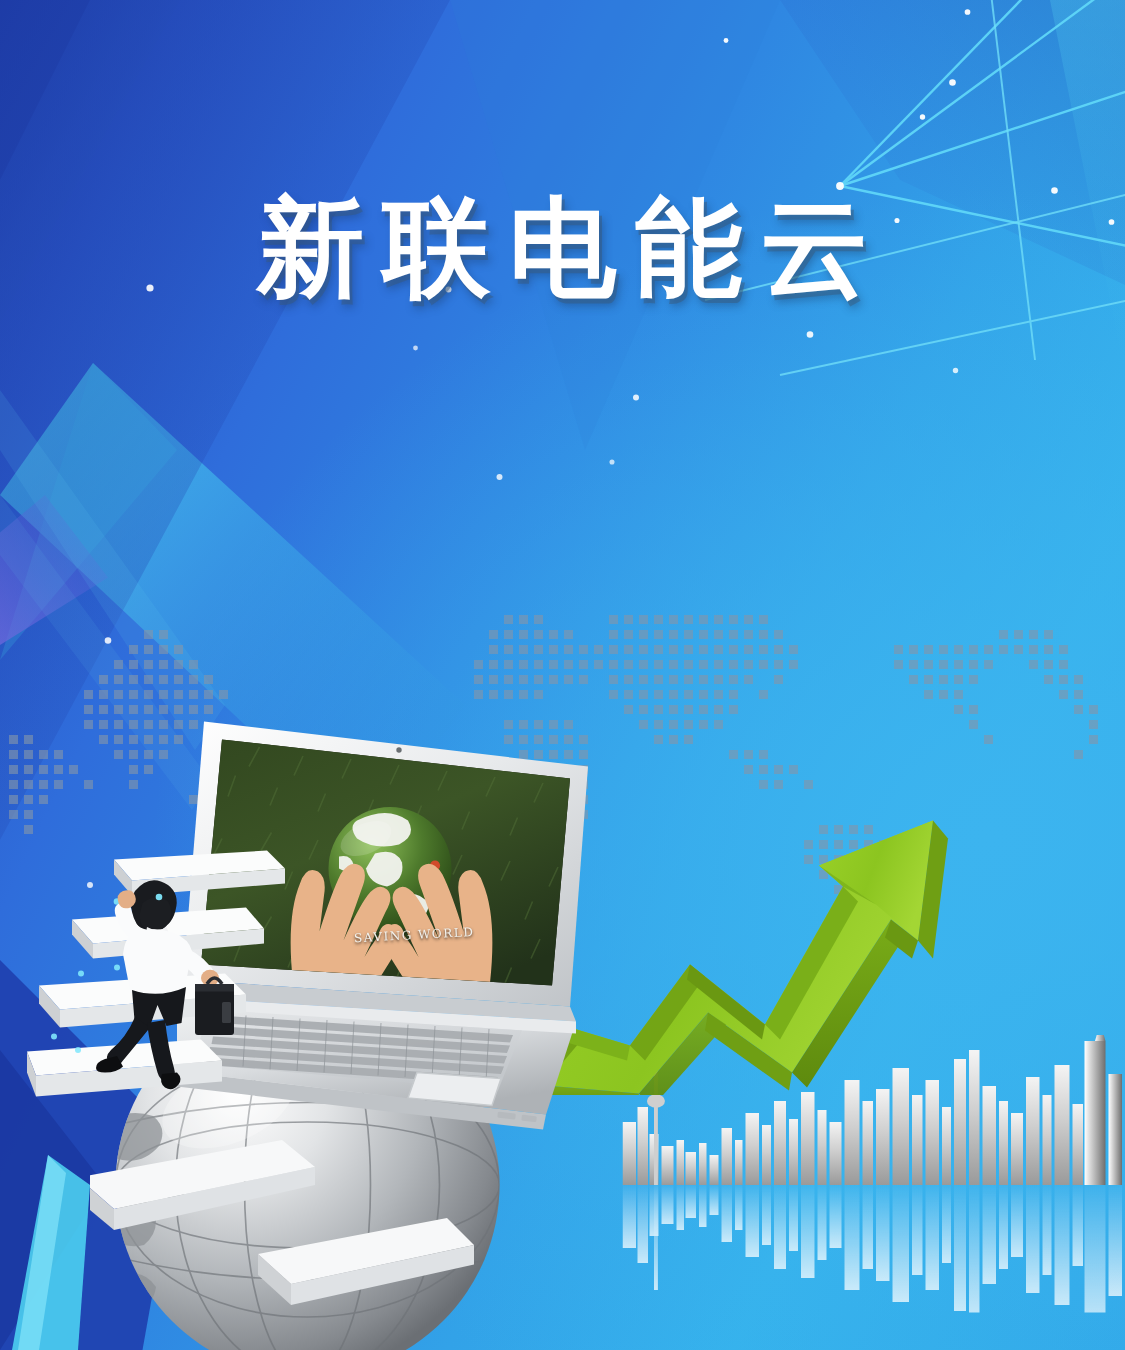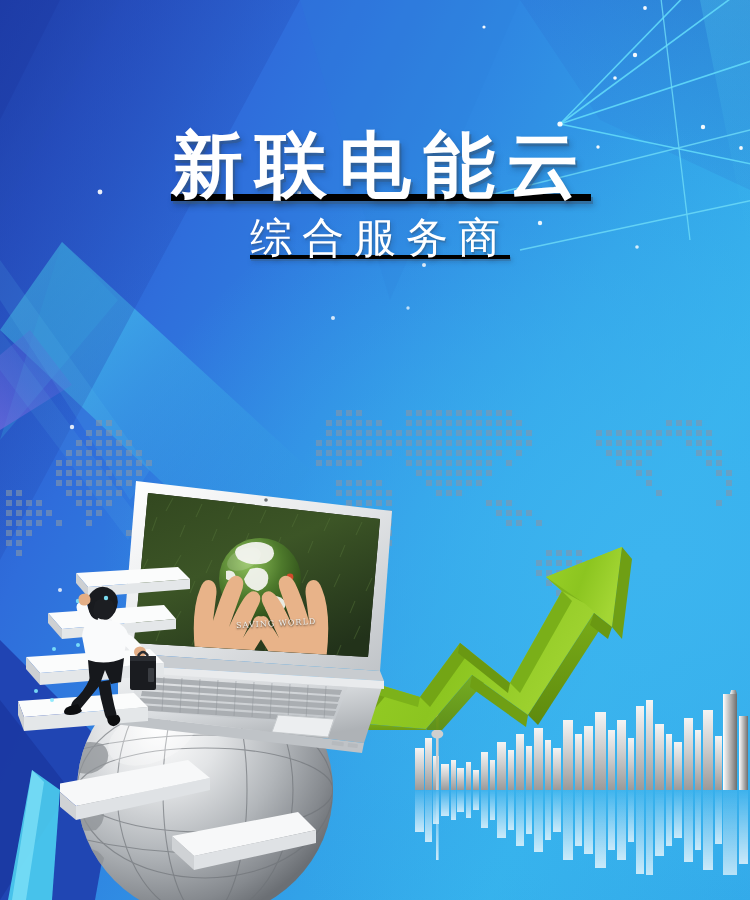--- a/index.html
+++ b/index.html
@@ -53,21 +53,20 @@
   .worldmap svg { display: block; width: 750px; height: 370px; }
 
   
   .text-block {
     position: absolute;
     left: 0;
     top: 128px;
     width: 750px;
     text-align: center;
     z-index: 40;
-    text-decoration: underline;
   }
   .headline {
     font-size: 72px;
     font-weight: bold;
     color: #ffffff;
     letter-spacing: 12px;
     line-height: 1.05;
     text-indent: 12px;
     text-shadow:
       2px 3px 0 rgba(58,88,120,0.45),
@@ -989,21 +988,20 @@
 
       <path d="M58 100 q2 18 6 32 q2 6 -3 8 q-6 2 -8 -5 q-5 -17 -7 -33 z" fill="#16181c"></path>
 
       <path d="M18 126 q-6 2 -6 6 q0 3 6 3 q8 0 12 -4 l-4 -7 z" fill="#0d0e10"></path>
       <path d="M56 136 q-2 6 2 9 q5 3 9 -2 q3 -4 -1 -8 z" fill="#0d0e10"></path>
     </svg>
   </div>
 
   <div class="text-block">
     <div class="headline">新联电能云</div>
-    <div class="subline" style="margin-top:4px">综合服务商</div>
   </div>
 
   <div class="sparkles">
     <svg viewBox="0 0 750 900" xmlns="http://www.w3.org/2000/svg">
       <g fill="#ffffff">
         <circle cx="100" cy="192" r="2.4" opacity="0.9"></circle>
         <circle cx="299" cy="193" r="2" opacity="0.85"></circle>
         <circle cx="277" cy="232" r="1.6" opacity="0.7"></circle>
         <circle cx="424" cy="265" r="2" opacity="0.85"></circle>
         <circle cx="540" cy="223" r="2.2" opacity="0.9"></circle>

